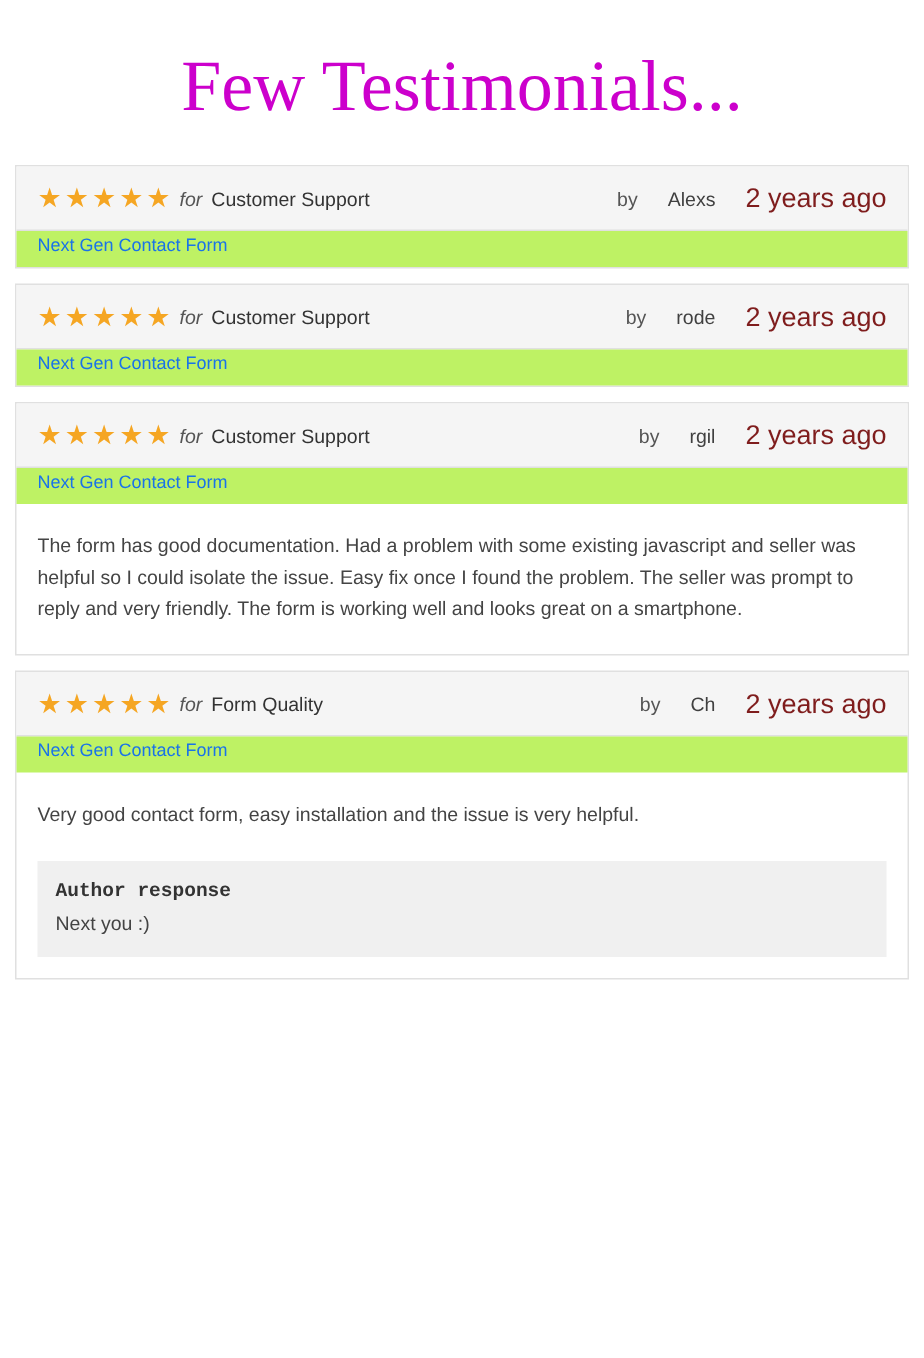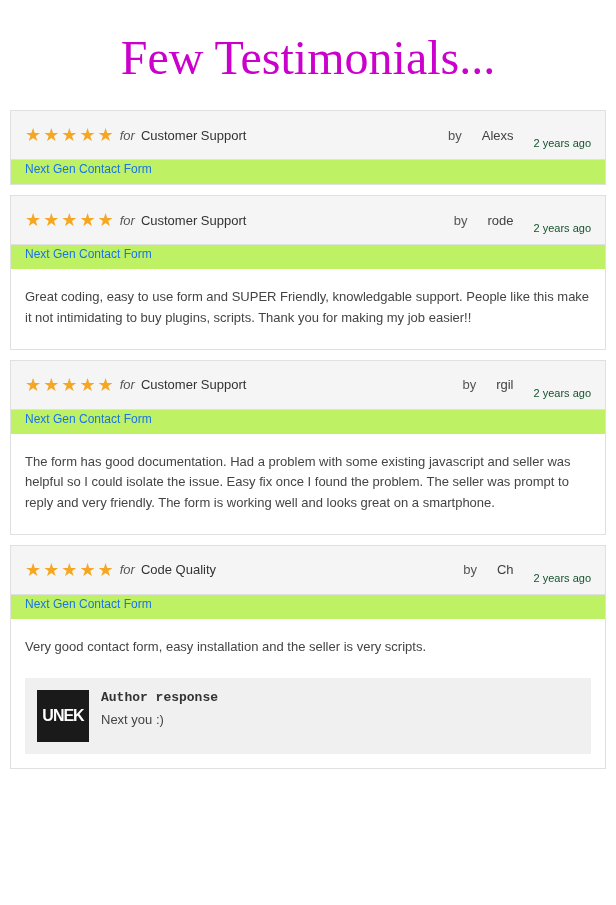--- a/index.html
+++ b/index.html
@@ -62,23 +62,22 @@
       gap: 20px;
       font-size: 13px;
       color: #555;
     }
     .reviewer-link {
       color: #404040;
       text-decoration: none;
       font-size: 13px;
     }
     .years-ago {
-      font-size: 11px;
-      color: #14532d;
-      margin-top: 16px;
+      font-size: 18px;
+      color: #7f1d1d;
     }
     .product-link {
       display: block;
       color: #1a73e8;
       text-decoration: none;
       font-size: 12px;
       padding: 2px 14px 8px;
       background: #bef264;
     }
     .review-body {
@@ -172,21 +171,20 @@
         <span class="for-text">for</span>
         <span class="category-label">Customer Support</span>
       </div>
       <div class="review-header-right">
         <span>by</span>
         <a class="reviewer-link" href="#">rode</a>
         <span class="years-ago">2 years ago</span>
       </div>
     </div>
     <a class="product-link" href="#">Next Gen Contact Form</a>
-    <div class="review-body">Great coding, easy to use form and SUPER Friendly, knowledgable support. People like this make it not intimidating to buy plugins, scripts. Thank you for making my job easier!!</div>
 
   </div>
     <div class="review-card">
     <div class="review-header">
       <div class="review-header-left">
         <div class="stars">
             <span class="star">★</span>
             <span class="star">★</span>
             <span class="star">★</span>
             <span class="star">★</span>
@@ -209,34 +207,31 @@
     <div class="review-header">
       <div class="review-header-left">
         <div class="stars">
             <span class="star">★</span>
             <span class="star">★</span>
             <span class="star">★</span>
             <span class="star">★</span>
             <span class="star">★</span>
           </div>
         <span class="for-text">for</span>
-        <span class="category-label">Code Quality</span>
+        <span class="category-label">Form Quality</span>
       </div>
       <div class="review-header-right">
         <span>by</span>
         <a class="reviewer-link" href="#">Ch</a>
         <span class="years-ago">2 years ago</span>
       </div>
     </div>
     <a class="product-link" href="#">Next Gen Contact Form</a>
-    <div class="review-body">Very good contact form, easy installation and the seller is very scripts.</div>
+    <div class="review-body">Very good contact form, easy installation and the issue is very helpful.</div>
 
     <div class="author-response-section">
-      <div class="author-logo">
-        <span class="author-logo-text">UNEK</span>
-      </div>
       <div class="author-response-content">
         <div class="author-response-title">Author response</div>
         <div class="author-response-text">Next you :)</div>
       </div>
     </div>
   </div>
   </div>
 
 </body></html>

